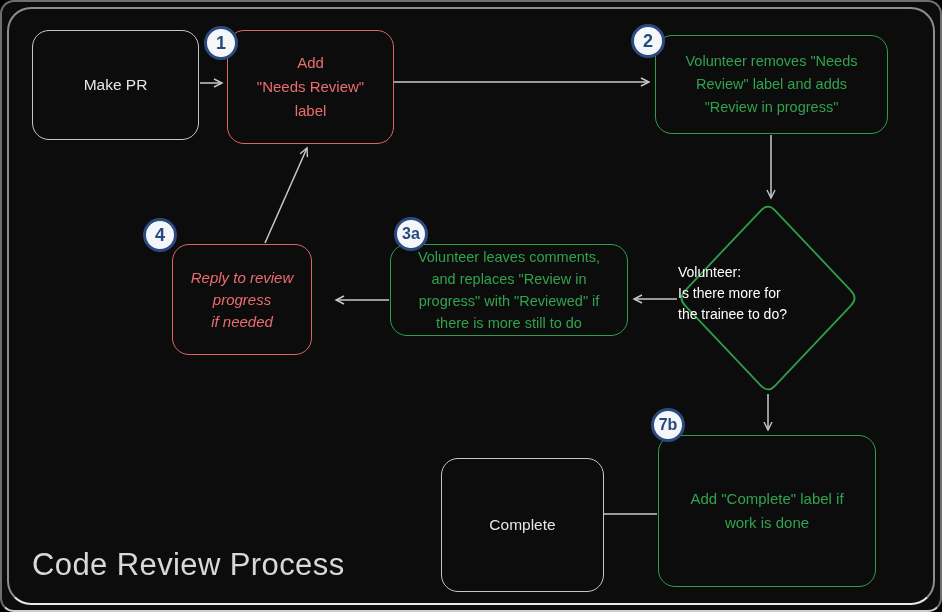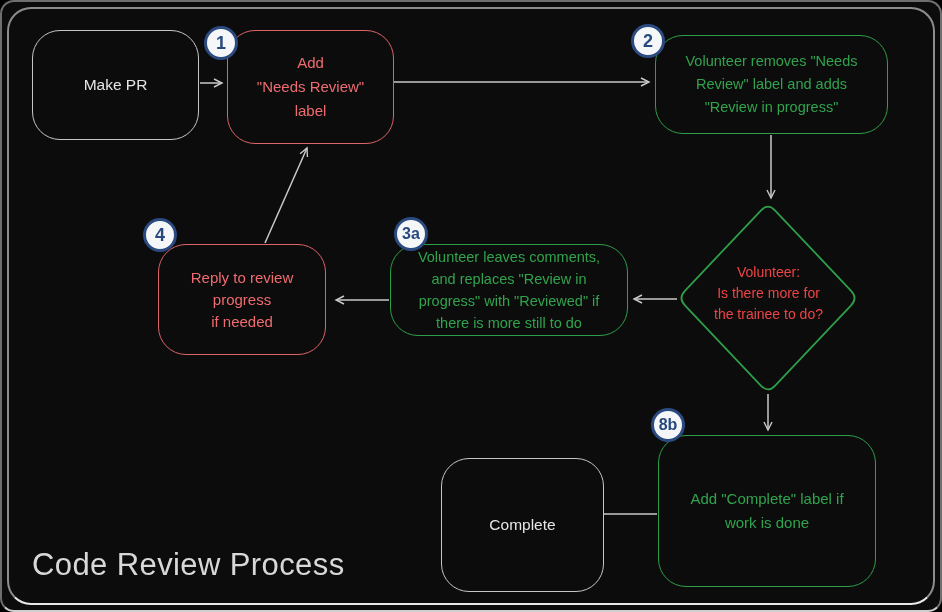--- a/index.html
+++ b/index.html
@@ -12,36 +12,36 @@
   }
   .frame {
     position:absolute; inset:5px; border-radius:24px;
     border:2px solid #8d8d8d; border-bottom-color:#e9e9e9;
     pointer-events:none;
   }
   .overlay { position:absolute; left:0; top:0; width:942px; height:612px; }
   .node {
     position:absolute; display:flex; flex-direction:column;
     align-items:center; justify-content:center; text-align:center;
-    border-radius:28px; background:#0c0c0d;
+    border-radius:17px; background:#0c0c0d;
   }
   .node .ln { white-space:nowrap; }
   .n-white  { border:1.8px solid #c6c6c6; color:#e6e6e6; }
   .n-red    { border:1.8px solid #dd6468; color:#ee6c70; }
   .n-green  { border:1.8px solid #2f9e48; color:#31a34d; }
   .n-raise      { left:30px;  top:28px;  width:167px; height:110px; font-size:15.5px; }
   .n-box1       { left:225px; top:28px;  width:167px; height:114px; font-size:15px; line-height:24px; }
   .n-box2       { left:653px; top:33px;  width:233px; height:99px;  font-size:14.5px; line-height:23px; }
   .n-3a         { left:388px; top:242px; width:238px; height:92px; font-size:14.5px; line-height:22px; }
-  .n-4          { left:156px; top:242px; width:168px; height:111px; font-size:15px;   line-height:22px; }
+  .n-4          { left:170px; top:242px; width:140px; height:111px; font-size:15px;   line-height:22px;font-style:italic; }
   .n-3b         { left:656px; top:433px; width:218px; height:152px; font-size:15px;   line-height:24px; }
   .n-complete   { left:439px; top:456px; width:163px; height:134px; font-size:15.5px; }
   .decision-text {
     position:absolute; left:676px; top:260px; width:181px;
-    color:#ef4444; font-size:14px; line-height:21px; text-align:center;
+    color:#ffffff; font-size:14px; line-height:21px; 
   }
   .badge {
     position:absolute; width:34px; height:34px; border-radius:50%;
     background:#f4f6f8; border:3px solid #2b4a80; color:#27497f;
     display:flex; align-items:center; justify-content:center;
     font-size:18px; font-weight:700; z-index:6;
   }
   .b1  { left:202px; top:24px; }
   .b2  { left:629px; top:22px; }
   .b3a { left:392px; top:215px; font-size:16px; }
@@ -118,16 +118,16 @@
   </div>
 
   <div class="node n-white n-complete">
     <div class="ln">Complete</div>
   </div>
 
   <div class="badge b1">1</div>
   <div class="badge b2">2</div>
   <div class="badge b3a">3a</div>
   <div class="badge b4">4</div>
-  <div class="badge b3b">8b</div>
+  <div class="badge b3b">7b</div>
 
   <div class="title">Code Review Process</div>
 </div>
 
 </body></html>

